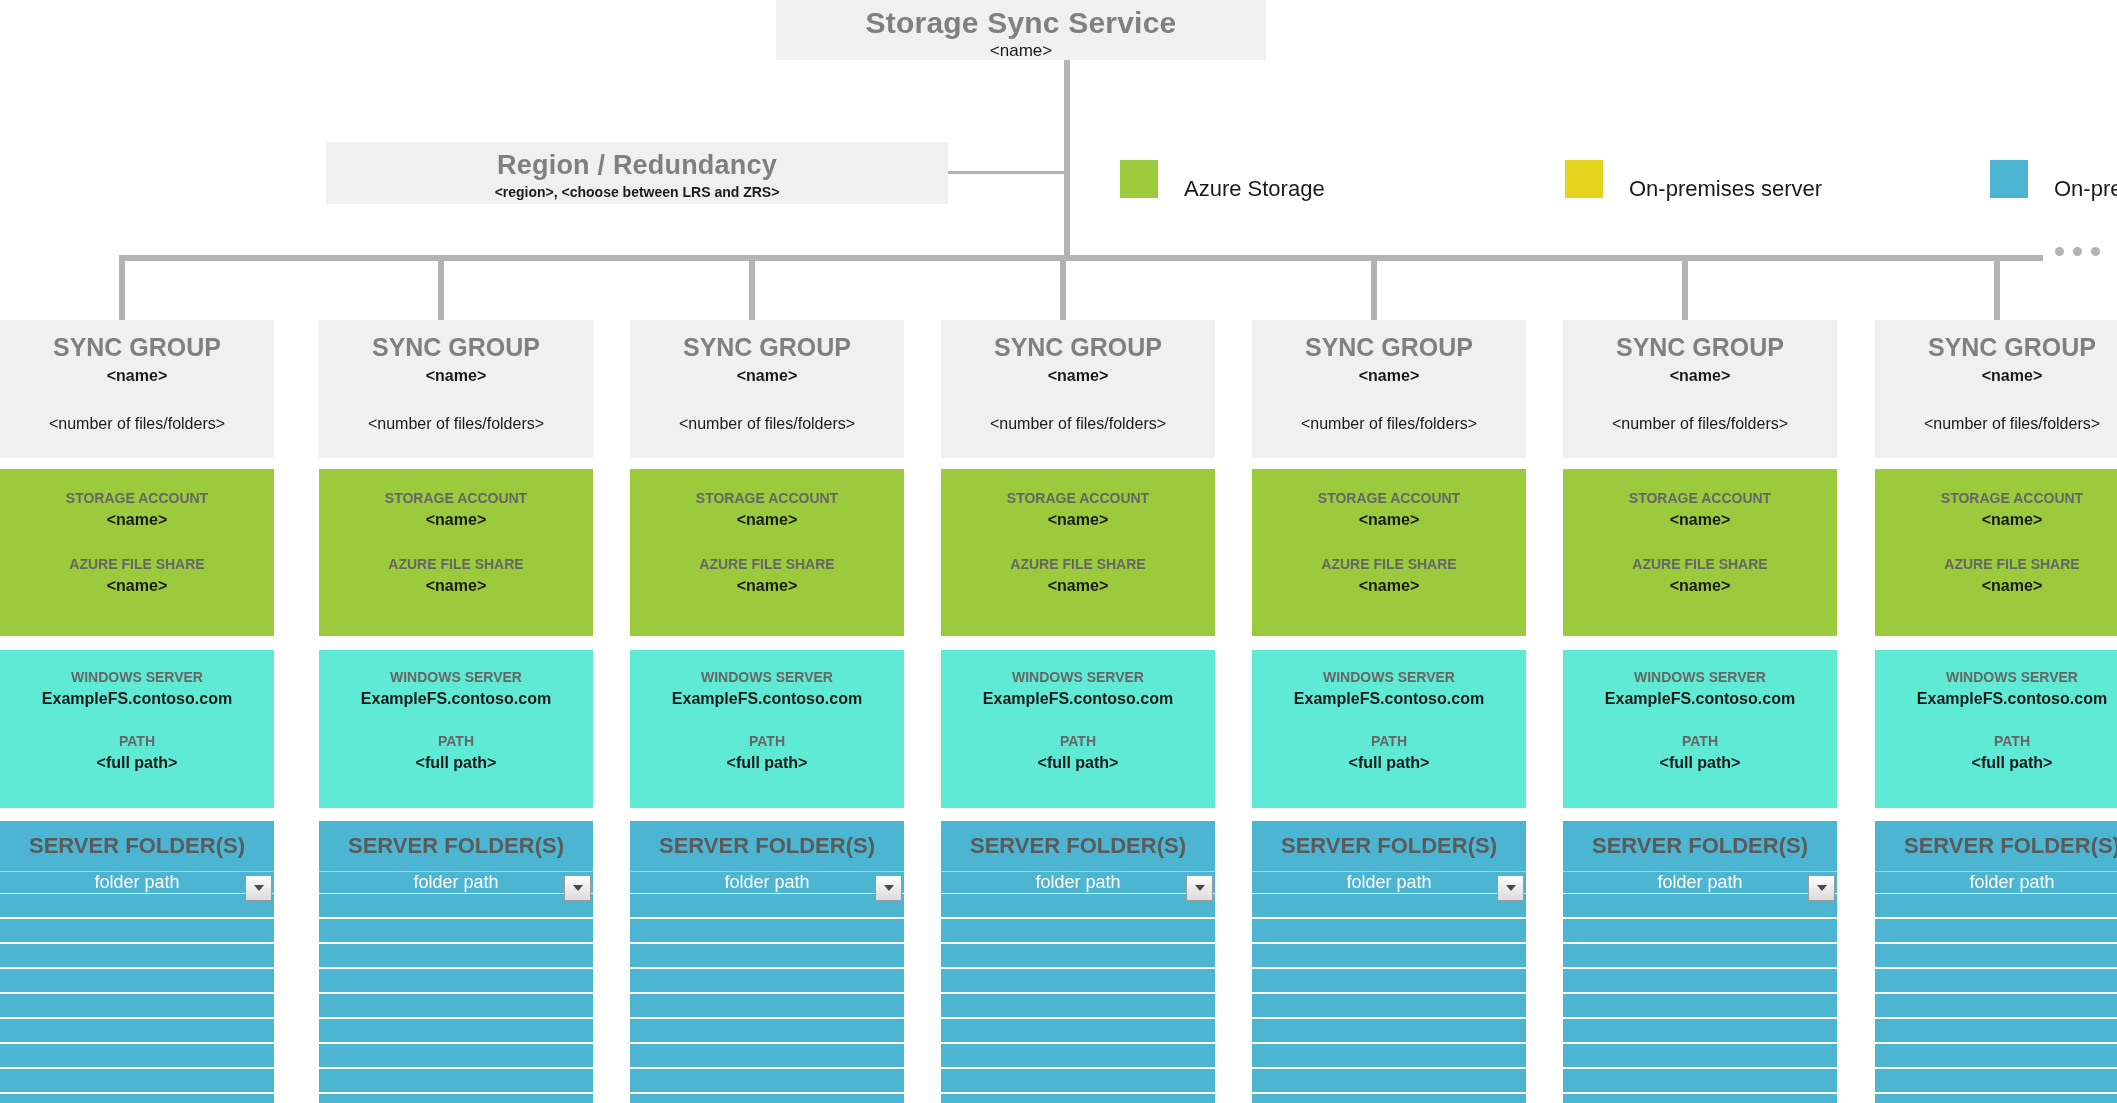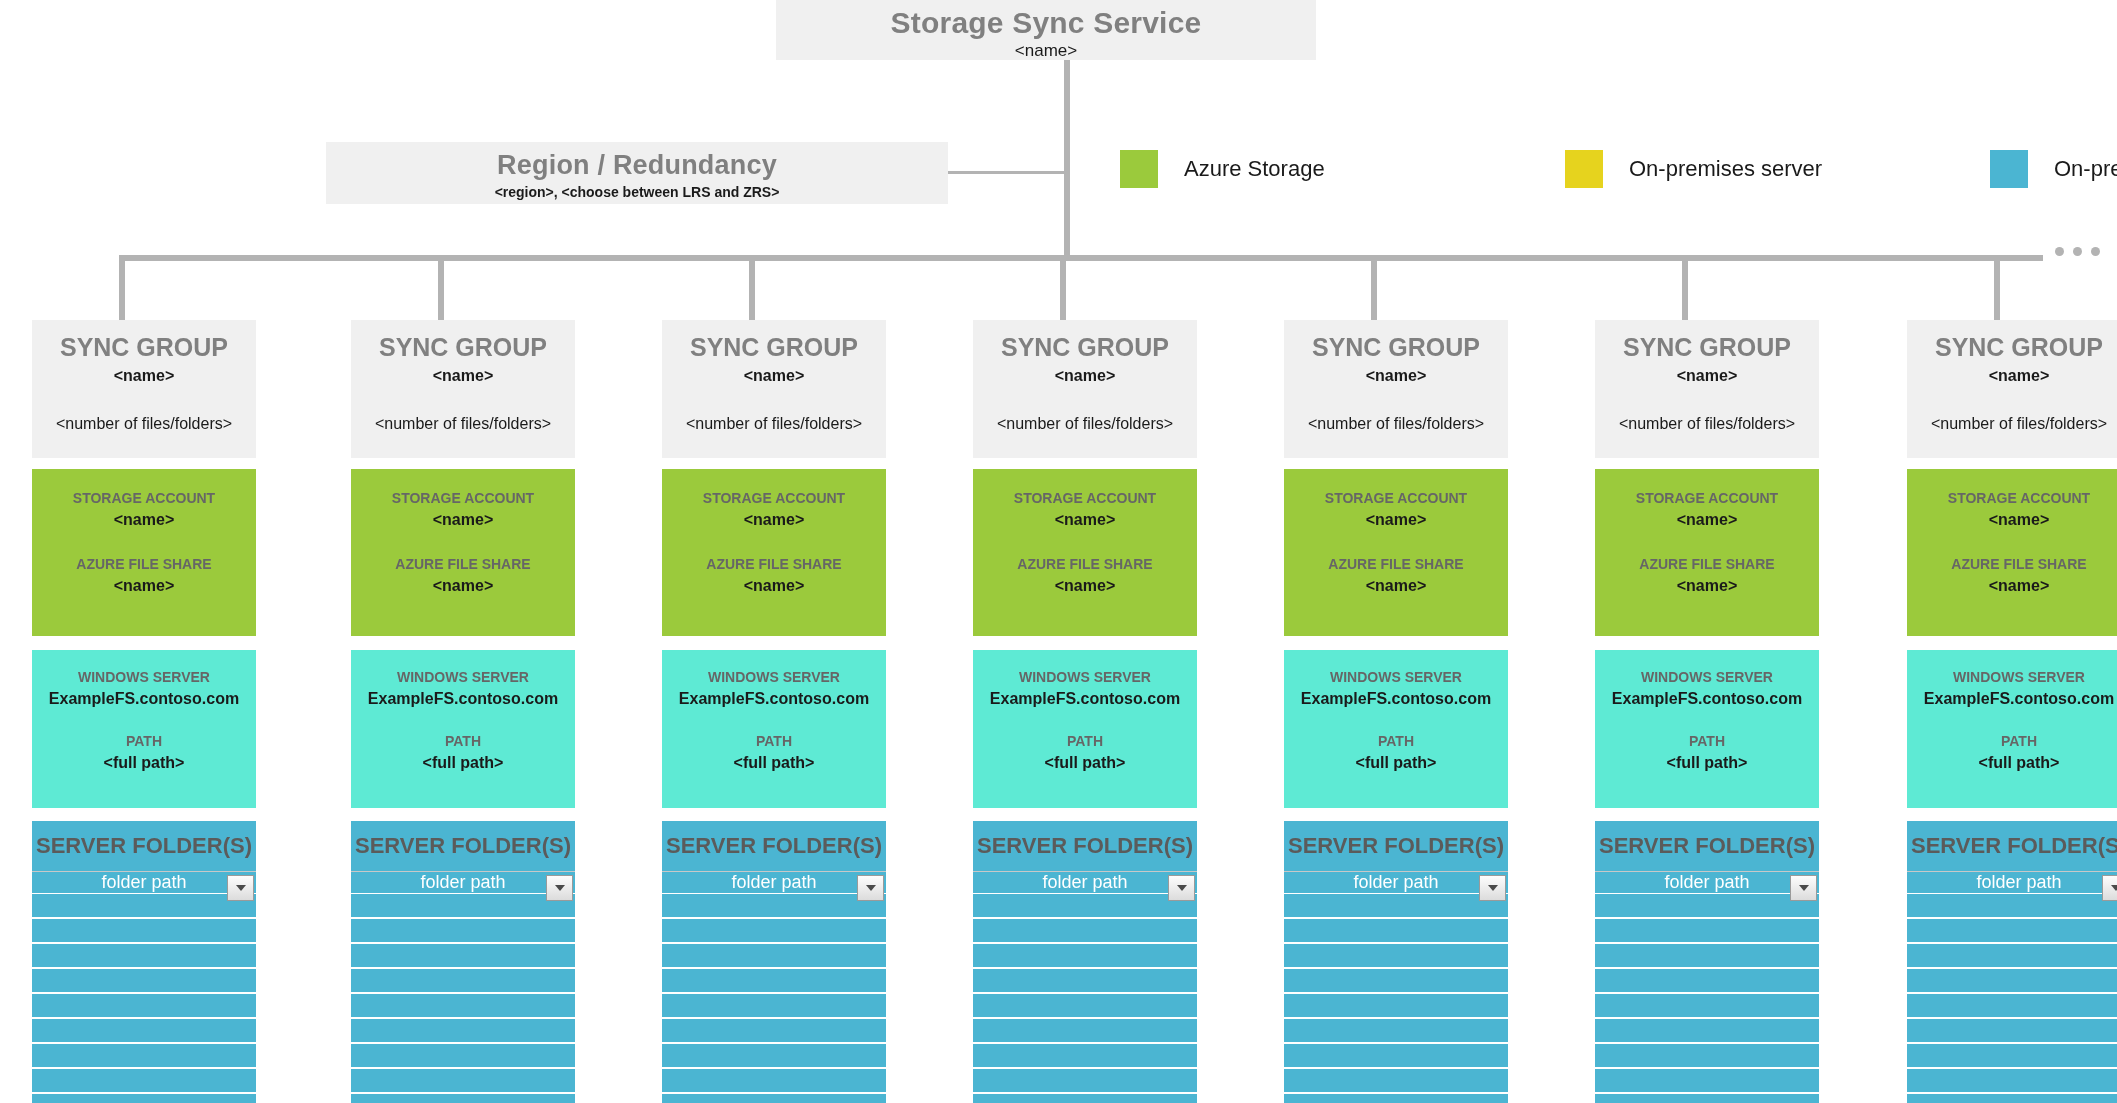--- a/index.html
+++ b/index.html
@@ -13,43 +13,43 @@
   
   .gcard{
     position:absolute;background:#f0f0f0;box-sizing:border-box;
     display:flex;flex-direction:column;align-items:center;justify-content:flex-start;
   }
   .gcard .ttl{
     color:#808080;font-weight:bold;letter-spacing:.2px;white-space:nowrap;
   }
   .gcard .sub{color:#1a1a1a;font-weight:bold;white-space:nowrap;}
 
-  #svc{left:776px;top:0px;width:540px;height:60px;padding-top:6px;}
+  #svc{left:776px;top:0px;width:490px;height:60px;padding-top:6px;}
   #svc .ttl{font-size:30px;line-height:34px;}
   #svc .sub{font-size:17px;line-height:22px;font-weight:normal;}
 
   #region{left:326px;top:142px;width:622px;height:62px;padding-top:8px;}
   #region .ttl{font-size:27px;line-height:31px;}
   #region .sub{font-size:14px;line-height:23px;font-weight:bold;}
 
   
   #legend{position:absolute;left:1120px;top:150px;width:940px;height:46px;}
   .leg{position:absolute;top:0;display:flex;align-items:center;}
   .leg .sw{width:38px;height:38px;display:block;}
-  .leg .lb{margin-left:26px;font-size:22px;color:#1a1a1a;white-space:nowrap;line-height:38px;}
+  .leg .lb{margin-left:26px;font-size:22px;color:#1a1a1a;white-space:nowrap;line-height:38px;margin-top:20px;}
   #leg0{left:0px;}
   #leg1{left:445px;}
   #leg2{left:870px;}
 
   
   #dots{position:absolute;left:2055px;top:247px;display:flex;gap:9px;}
   #dots i{width:9px;height:9px;border-radius:50%;background:#b3b3b3;display:block;}
 
   
-  .col{position:absolute;top:320px;width:224px;padding-left:32px;}
+  .col{position:absolute;top:320px;width:274px;}
 
   .sg{
     background:#f0f0f0;height:138px;box-sizing:border-box;padding-top:12px;
     display:flex;flex-direction:column;align-items:center;
   }
   .sg .h{font-size:25px;font-weight:bold;color:#808080;line-height:30px;white-space:nowrap;}
   .sg .n{font-size:16px;font-weight:bold;color:#1a1a1a;line-height:23px;margin-top:2px;}
   .sg .c{font-size:16px;color:#1a1a1a;line-height:20px;margin-top:27px;}
 
   .blk{box-sizing:border-box;display:flex;flex-direction:column;align-items:center;}

